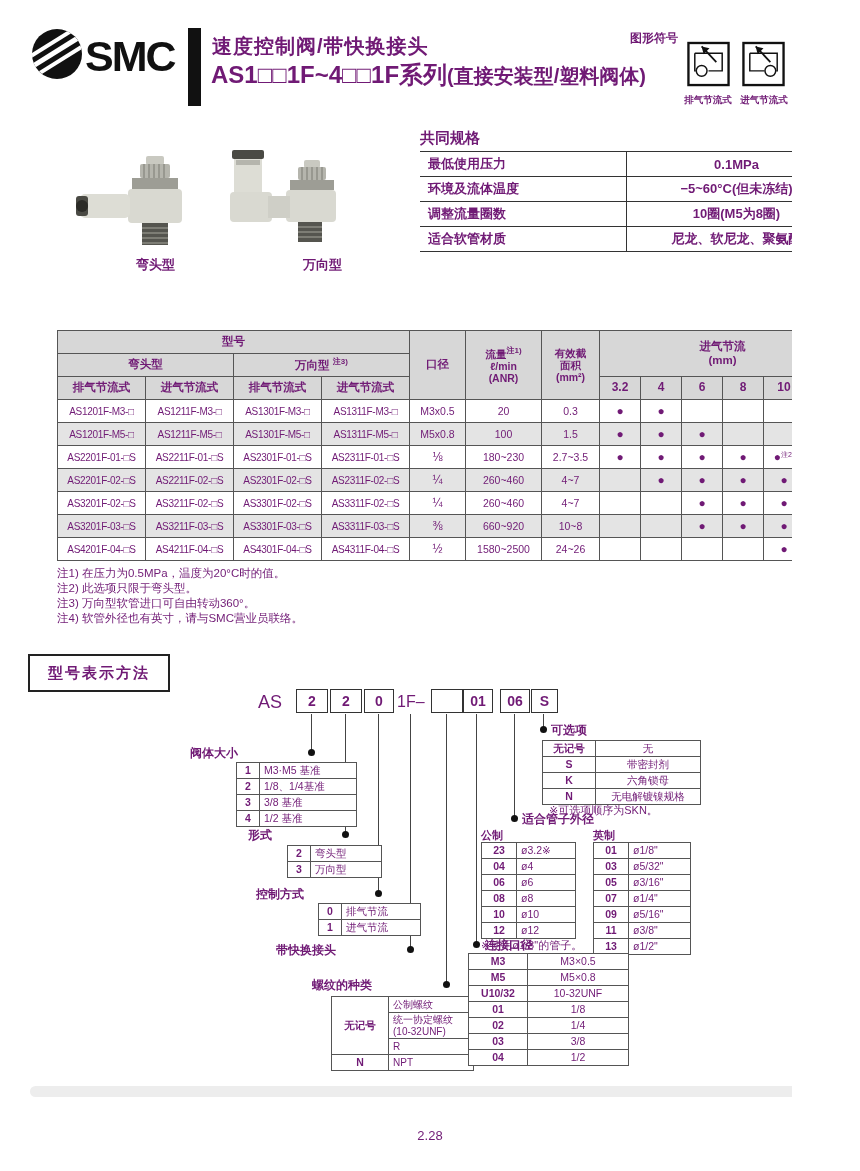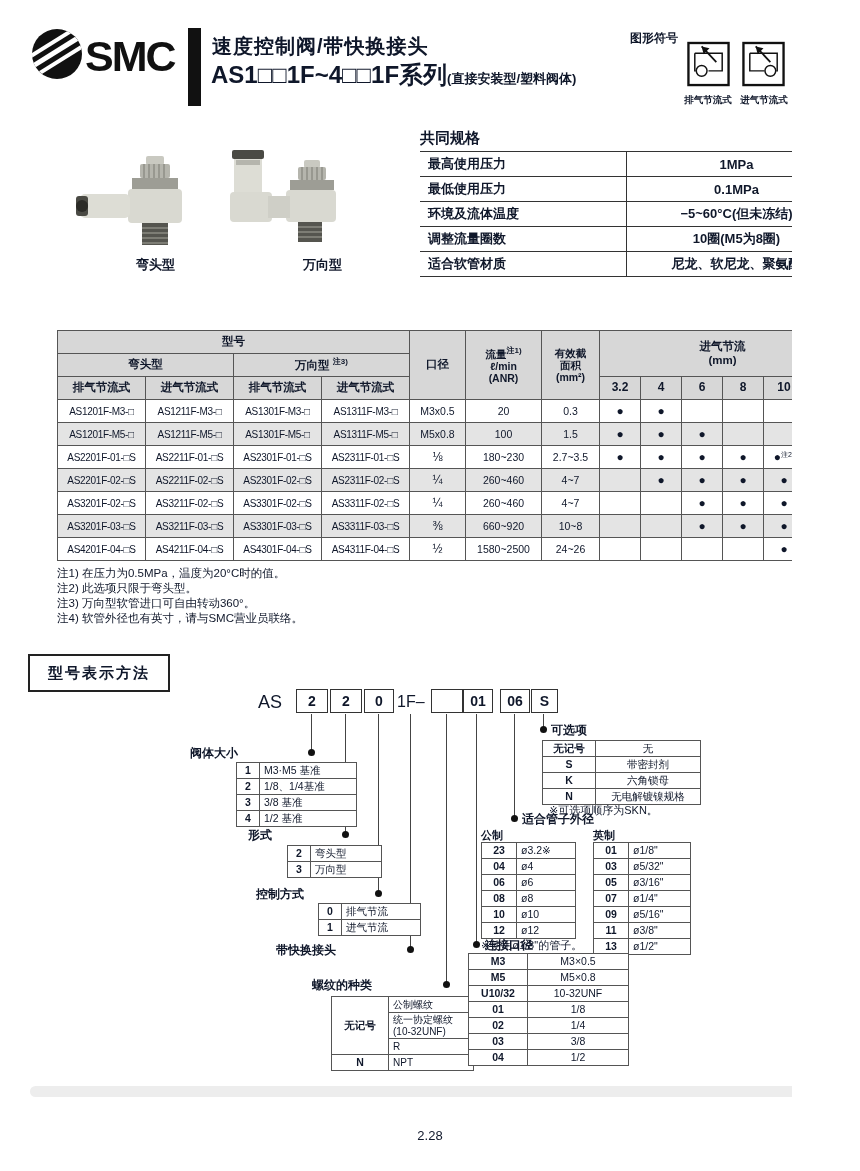--- a/index.html
+++ b/index.html
@@ -1,24 +1,24 @@
 <!DOCTYPE html>
 <html><head>
 <meta charset="utf-8">
 <style>
   html,body{margin:0;padding:0;background:#fff;}
   #page{position:relative;width:792px;height:1171px;background:#fff;overflow:hidden;
-        font-family:"Liberation Sans","DejaVu Sans",sans-serif;color:#0f172a;}
+        font-family:"Liberation Sans","DejaVu Sans",sans-serif;color:#701a75;}
   .abs{position:absolute;}
 
   
   #hdr-bar{left:188px;top:28px;width:13px;height:78px;background:#111;}
   #title1{left:212px;top:33px;font-size:20px;font-weight:bold;letter-spacing:1px;}
   #title2{left:211px;top:59px;font-size:24px;font-weight:600;white-space:nowrap;}
-  #title2 .paren{font-size:13px;font-weight:bold;}
+  #title2 .paren{font-size:20px;font-weight:bold;}
   #sym-label{left:630px;top:30px;font-size:12px;font-weight:bold;}
   .sym-box{top:40px;width:45px;height:50px;}
   .sym-cap{top:94px;width:70px;text-align:center;font-size:9.5px;font-weight:bold;}
 
   
   .prod-label{top:256px;font-size:13px;font-weight:bold;}
 
   
   #specs-title{left:420px;top:129px;font-size:15px;font-weight:bold;}
   #specs-table{left:420px;top:151px;width:426px;border-collapse:collapse;font-size:13px;}
@@ -149,24 +149,20 @@
       <rect x="86" y="74" width="24" height="20" fill="#55554f"></rect>
       <path d="M86 79 h24 M86 84 h24 M86 89 h24" stroke="#8a8a82" stroke-width="1.5"></path>
     </svg>
   </div>
   <div class="abs prod-label" style="left:136px;">弯头型</div>
   <div class="abs prod-label" style="left:303px;">万向型</div>
 
   <div class="abs" id="specs-title">共同规格</div>
   <table class="abs" id="specs-table">
     <tbody id="specs-body">
-        <tr>
-          <td class="lab">最高使用压力</td>
-          <td class="val">1MPa</td>
-        </tr>
         <tr>
           <td class="lab">最低使用压力</td>
           <td class="val">0.1MPa</td>
         </tr>
         <tr>
           <td class="lab">环境及流体温度</td>
           <td class="val">−5~60°C(但未冻结)</td>
         </tr>
         <tr>
           <td class="lab">调整流量圈数</td>

